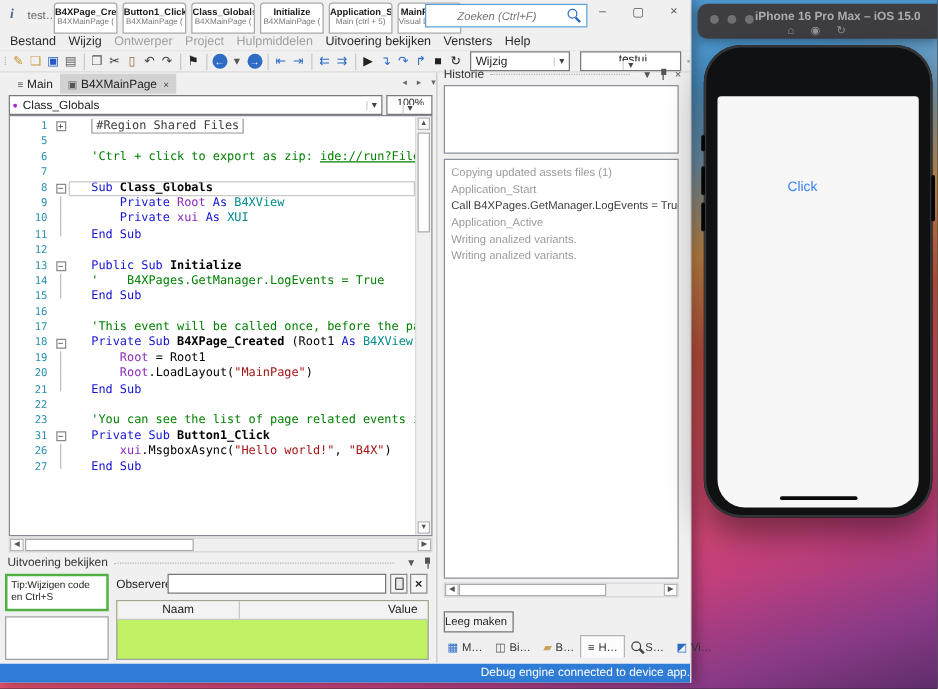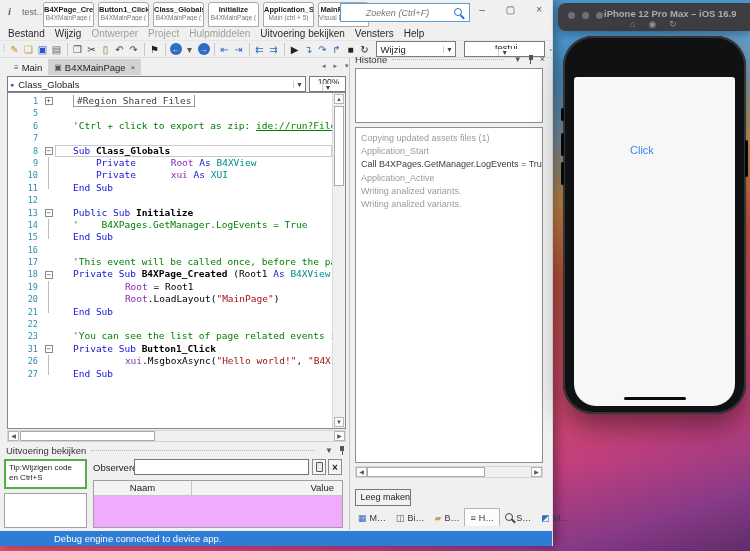--- a/index.html
+++ b/index.html
@@ -62,21 +62,21 @@
   .cl{display:flex;height:12.4px;line-height:12.4px;white-space:pre;position:relative;}
   .cl .num{width:30px;text-align:right;padding-right:4px;color:#2b91af;font-size:8.5px;flex:none;}
   .cl .fm{width:13px;flex:none;display:flex;align-items:center;justify-content:center;}
   .cl .ct{flex:1;overflow:hidden;padding-left:18px;}
   .cl.cur .ct{outline:1px solid #c9c9c9;outline-offset:-1px;}
   .fbox{width:8px;height:8px;border:1px solid #8a8a8a;background:#fff;font-size:7px;line-height:6px;
         text-align:center;color:#333;box-sizing:border-box;cursor:default;}
   .fline{width:1px;height:100%;background:#bdbdbd;}
   .fline.half{height:60%;align-self:flex-start;}
   .region-box{border:1px solid #9a9a9a;padding:0 3px;color:#3c3c3c;}
-  .tk-kw{color:#1414d2;} .tk-ty{color:#008b8b;} .tk-va{color:#8b2bb9;margin-left:29px;} .tk-st{color:#a31515;}
+  .tk-kw{color:#1414d2;} .tk-ty{color:#008b8b;} .tk-va{color:#8b2bb9;} .tk-st{color:#a31515;}
   .tk-co{color:#008000;} .tk-lk{color:#008000;text-decoration:underline;} .tk-su{color:#000;font-weight:bold;}
   .tk-pl{color:#000;}
   .vscroll{position:absolute;right:0;top:0;bottom:0;width:12px;background:#f0f0f0;border-left:1px solid #dadada;}
   .vscroll .arr{position:absolute;left:1px;width:10px;height:10px;background:#fdfdfd;border:1px solid #b5b5b5;
                 font-size:6px;color:#555;text-align:center;line-height:9px;box-sizing:border-box;}
   .vscroll .thumb{position:absolute;left:1px;top:13px;width:10px;height:80px;background:#fff;border:1px solid #a9a9a9;box-sizing:border-box;}
   .hscroll{position:absolute;height:12px;background:#f0f0f0;border:1px solid #d5d5d5;box-sizing:border-box;}
   .hscroll .arr{position:absolute;top:0;width:11px;height:10px;background:#fdfdfd;border:1px solid #b5b5b5;
                 font-size:6px;color:#555;text-align:center;line-height:9px;box-sizing:border-box;}
   .hscroll .thumb{position:absolute;top:0;height:10px;background:#fff;border:1px solid #a9a9a9;box-sizing:border-box;}
@@ -88,43 +88,43 @@
   .phico{color:#555;font-size:8px;margin-left:5px;cursor:default;}
   .pin{position:relative;width:7px;height:11px;margin-left:6px;cursor:default;}
   .pin::before{content:"";position:absolute;left:1px;top:1px;width:4px;height:5px;background:#555;}
   .pin::after{content:"";position:absolute;left:2.5px;top:6px;width:1px;height:4px;background:#555;}
   .hbox1{position:absolute;left:3px;top:16px;width:188px;height:55px;background:#fff;border:1px solid #8a8f99;box-sizing:border-box;}
   .logbox{position:absolute;left:3px;top:75px;width:188px;height:336px;background:#fff;border:1px solid #8a8f99;
           box-sizing:border-box;padding:4px 5px;overflow:hidden;}
   .logline{font-size:9px;line-height:13.2px;white-space:nowrap;color:#9a9a9a;}
   .logline.dark{color:#3c3c3c;}
   .clearbtn{position:absolute;left:3px;top:437px;width:56px;height:17px;background:#f2f2f2;border:1px solid #767676;
-            font-size:9px;text-align:right;line-height:15px;box-sizing:border-box;cursor:default;}
+            font-size:9px;text-align:left;line-height:15px;box-sizing:border-box;cursor:default;}
   .btabs{position:absolute;left:1px;top:457px;height:17px;display:flex;align-items:flex-end;font-size:9px;color:#333;}
   .btab{display:flex;align-items:center;gap:3px;padding:1px 5px;height:15px;white-space:nowrap;cursor:default;}
   .btab.active{background:#fcfcfc;border:1px solid #b5b5b5;border-bottom:none;}
   .btab .bi{font-size:9px;}
   
   .wpanel{position:absolute;left:0;top:443px;width:349px;height:88px;}
   .tipbox{position:absolute;left:4px;top:16px;width:83px;height:30px;border:2px solid #52B043;background:#fff;
           font-size:8px;line-height:10px;padding:2px 3px;box-sizing:border-box;color:#222;}
   .wbox2{position:absolute;left:4px;top:50px;width:83px;height:35px;border:1px solid #a0a0a0;background:#fff;box-sizing:border-box;}
   .obslabel{position:absolute;left:93px;top:19px;font-size:9.5px;color:#222;}
   .obsinput{position:absolute;left:134px;top:16px;width:175px;height:16px;border:1px solid #767676;background:#fff;
             box-sizing:border-box;font-size:9px;padding:0 3px;outline:none;}
   .sqbtn{position:absolute;top:16px;width:14px;height:16px;background:#f5f5f5;border:1px solid #8a8a8a;
          box-sizing:border-box;display:flex;align-items:center;justify-content:center;cursor:default;}
   .devglyph{width:5px;height:8px;border:1px solid #555;border-radius:1px;background:#e8e8e8;}
-  .wtable{position:absolute;left:93px;top:37px;width:250px;height:48px;border:1px solid #a0a0a0;background:#f0abfc;box-sizing:border-box;}
+  .wtable{position:absolute;left:93px;top:37px;width:250px;height:48px;border:1px solid #a0a0a0;background:#bef264;box-sizing:border-box;}
   .wthead{display:flex;height:14px;background:#f3f3f3;border-bottom:1px solid #c6c6c6;font-size:9.5px;color:#222;}
   .wth1{width:97px;text-align:center;line-height:14px;border-right:1px solid #c6c6c6;}
   .wth2{flex:1;text-align:right;line-height:14px;padding-right:8px;}
   
   .statusbar{position:absolute;left:0;top:531px;width:552px;height:15px;background:#2F7CD6;color:#fff;
-             font-size:9.5px;line-height:15px;padding-left:54px;box-sizing:border-box;}
+             font-size:9.5px;line-height:15px;padding-left:54px;box-sizing:border-box;text-align:right;}
   
   .simbar{position:absolute;left:558px;top:3px;width:192px;height:28px;background:#3e3e42;border-radius:8px 0 0 8px;
           box-shadow:0 3px 8px rgba(0,0,0,.3);}
   .lights{position:absolute;left:10px;top:9px;display:flex;gap:7px;}
   .light{width:7px;height:7px;border-radius:50%;background:#707075;}
   .simtitle{position:absolute;left:46px;top:5px;font-size:9.5px;font-weight:bold;color:#ababb0;white-space:nowrap;}
   .simicons{position:absolute;left:72px;top:16px;display:flex;gap:13px;color:#96969b;font-size:9px;}
   .phone{position:absolute;left:563px;top:36px;width:183px;height:378px;background:#101113;border-radius:30px;
          box-shadow:0 12px 28px rgba(0,0,0,.45), inset 0 0 0 2px #333437;}
   .screen{position:absolute;left:11px;top:41px;width:161px;height:329px;background:#f7f7f8;border-radius:3px 3px 22px 22px;}
@@ -378,21 +378,21 @@
       <span>Debug engine connected to device app.</span>
     </div>
   </div>
 
   <div class="simbar">
     <div class="lights">
       <span class="light"></span>
       <span class="light"></span>
       <span class="light"></span>
     </div>
-    <span class="simtitle">iPhone 12 Pro Max – iOS 16.9</span>
+    <span class="simtitle">iPhone 16 Pro Max – iOS 15.0</span>
     <div class="simicons" id="simicons">
         <span>⌂</span>
         <span>◉</span>
         <span>↻</span>
       </div>
   </div>
 
   <div class="phone">
     <span class="sidebtn" style="left:-2px;top:72px;width:3px;height:13px;"></span>
     <span class="sidebtn" style="left:-2px;top:97px;width:3px;height:23px;"></span>

